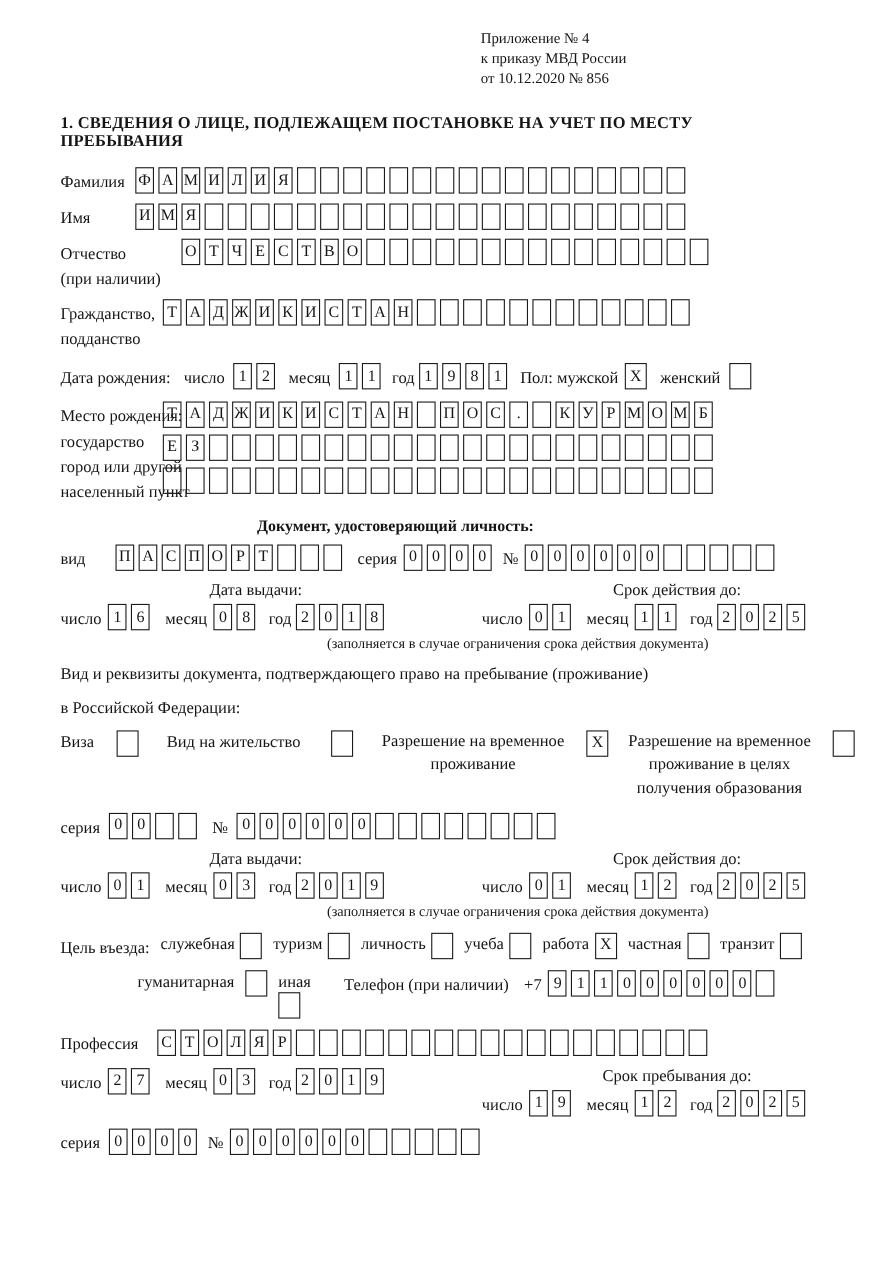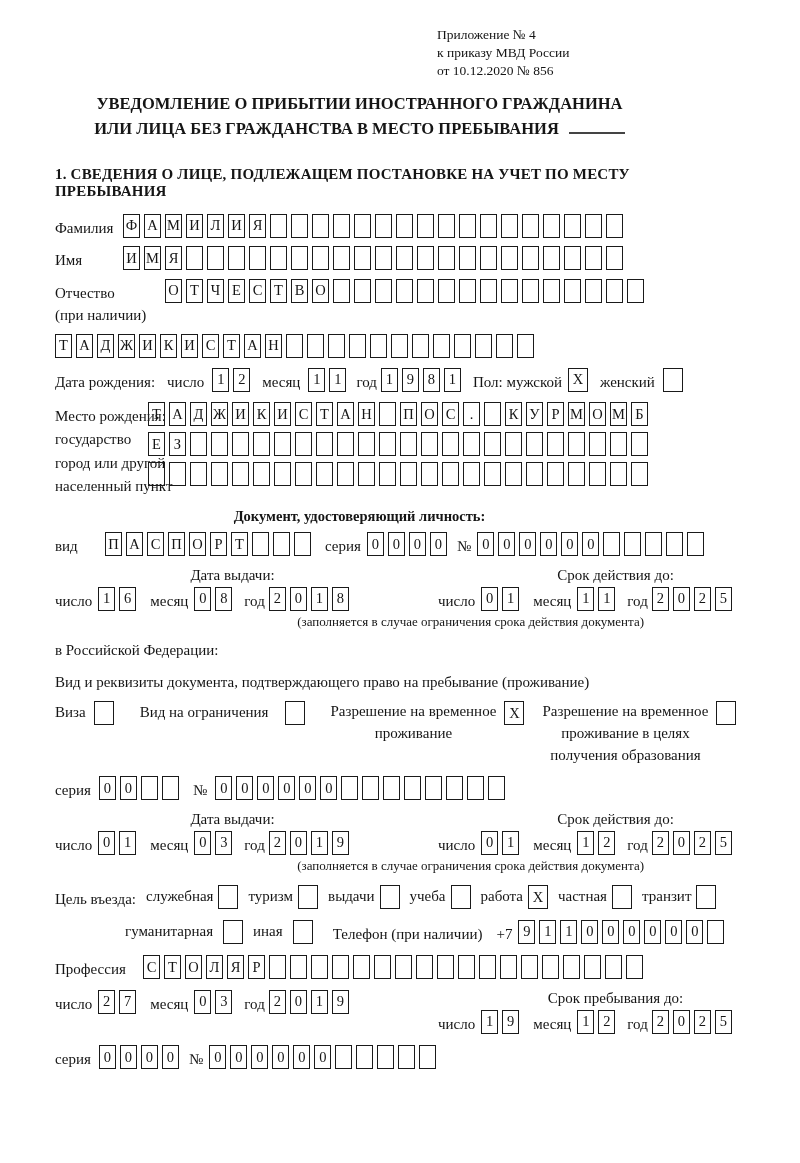--- a/index.html
+++ b/index.html
@@ -37,55 +37,49 @@
   .rowgap { margin-bottom: 6px; }
   .doc-heading { text-align: center; font-weight: bold; font-size: 14.5px; margin-top: 10px; }
 
   .datepair { margin-top: 9px; }
   .datecol { width: 355px; flex: none; }
   .datecol + .datecol { margin-left: 28px; }
   .datehead { text-align: center; margin-bottom: 3px; }
   .daterow { display: flex; align-items: flex-start; }
   .daterow .lbl { padding-top: 3px; }
   .ml6 { margin-left: 6px; } .ml8 { margin-left: 8px; } .ml10 { margin-left: 10px; }
-  .ml12 { margin-left: 12px; } .ml14 { margin-left: 14px; } .ml20 { margin-left: 20px; }
+  .ml12 { margin-left: 12px; } .ml14 { margin-left: 14px; flex-direction: column; } .ml20 { margin-left: 20px; }
   .mr4 { margin-right: 4px; } .mr6 { margin-right: 6px; } .mr8 { margin-right: 8px; }
 
   .noterow { justify-content: flex-end; margin-top: 2px; margin-right: 20px; font-size: 13px; }
 
   .introline { margin-top: 9px; line-height: 1.5; }
 
   .optrow { display: flex; align-items: flex-start; margin-top: 8px; width: 100%; }
-  .opt { display: flex; align-items: flex-start; flex: none; }
+  .opt { display: flex; align-items: flex-start; flex: none; gap: 12px; }
   .opt .optlabel { padding-top: 3px; margin-right: 8px; }
   .optlines { text-align: center; line-height: 1.45; margin-right: 8px; }
   .optlines span { display: block; }
   .gap18 { margin-left: 18px; } .gap26 { margin-left: 26px; }
 
   .purpose-opt { display: flex; align-items: flex-start; margin-left: 10px; }
   .purpose-opt .optlabel { padding-top: 3px; margin-right: 5px; white-space: nowrap; }
 </style>
 </head>
 <body>
 
 <div class="page">
 
   <div class="appendix">
     <div>Приложение № 4</div>
     <div>к приказу МВД России</div>
     <div>от 10.12.2020 № 856</div>
   </div>
 
 
-  <div class="title">
-    <div>УВЕДОМЛЕНИЕ О ПРИБЫТИИ ИНОСТРАННОГО ГРАЖДАНИНА</div>
-    <div>
-      <span>ИЛИ ЛИЦА БЕЗ ГРАЖДАНСТВА В МЕСТО ПРЕБЫВАНИЯ</span><span class="title-underline"></span>
-    </div>
-  </div>
 
   <div class="sec-heading">1. СВЕДЕНИЯ О ЛИЦЕ, ПОДЛЕЖАЩЕМ ПОСТАНОВКЕ НА УЧЕТ ПО МЕСТУ ПРЕБЫВАНИЯ</div>
 
   <div class="frow" style="margin-top:14px">
     <div class="flabel w68">Фамилия</div>
     <div class="boxes">
         <span class="box">Ф</span>
         <span class="box">А</span>
         <span class="box">М</span>
         <span class="box">И</span>
@@ -168,20 +162,24 @@
         <span class="box"></span>
         <span class="box"></span>
         <span class="box"></span>
         <span class="box"></span>
         <span class="box"></span>
         <span class="box"></span>
       </div>
   </div>
 
   <div class="frow">
+    <div class="flabel w93 multiline">
+      <span>Гражданство,</span>
+      <span>подданство</span>
+    </div>
     <div class="boxes">
         <span class="box">Т</span>
         <span class="box">А</span>
         <span class="box">Д</span>
         <span class="box">Ж</span>
         <span class="box">И</span>
         <span class="box">К</span>
         <span class="box">И</span>
         <span class="box">С</span>
         <span class="box">Т</span>
@@ -398,30 +396,30 @@
             <span class="box">2</span>
             <span class="box">5</span>
           </div>
       </div>
     </div>
   </div>
   <div class="frow noterow">
     <span>(заполняется в случае ограничения срока действия документа)</span>
   </div>
 
+  <div class="introline">Вид и реквизиты документа, подтверждающего право на пребывание (проживание)</div>
   <div class="introline">в Российской Федерации:</div>
-  <div class="introline">Вид и реквизиты документа, подтверждающего право на пребывание (проживание)</div>
 
   <div class="optrow">
     <div class="opt">
       <span class="optlabel">Виза</span>
       <span class="cbox"></span>
     </div>
     <div class="opt gap26">
-      <span class="optlabel" style="margin-right:16px">Вид на ограничения</span>
+      <span class="optlabel" style="margin-right:16px">Вид на жительство</span>
       <span class="cbox"></span>
     </div>
     <div class="opt gap26">
       <div class="optlines">
         <span>Разрешение на временное</span>
         <span>проживание</span>
       </div>
       <span class="cbox">X</span>
     </div>
     <div class="opt gap18">
@@ -515,21 +513,21 @@
     <span class="lbl">Цель въезда:</span>
     <div class="purpose-opt">
       <span class="optlabel">служебная</span>
       <span class="cbox"></span>
     </div>
     <div class="purpose-opt">
       <span class="optlabel">туризм</span>
       <span class="cbox"></span>
     </div>
     <div class="purpose-opt">
-      <span class="optlabel">выдачи</span>
+      <span class="optlabel">личность</span>
       <span class="cbox"></span>
     </div>
     <div class="purpose-opt">
       <span class="optlabel">учеба</span>
       <span class="cbox"></span>
     </div>
     <div class="purpose-opt">
       <span class="optlabel">работа</span>
       <span class="cbox">X</span>
     </div>

